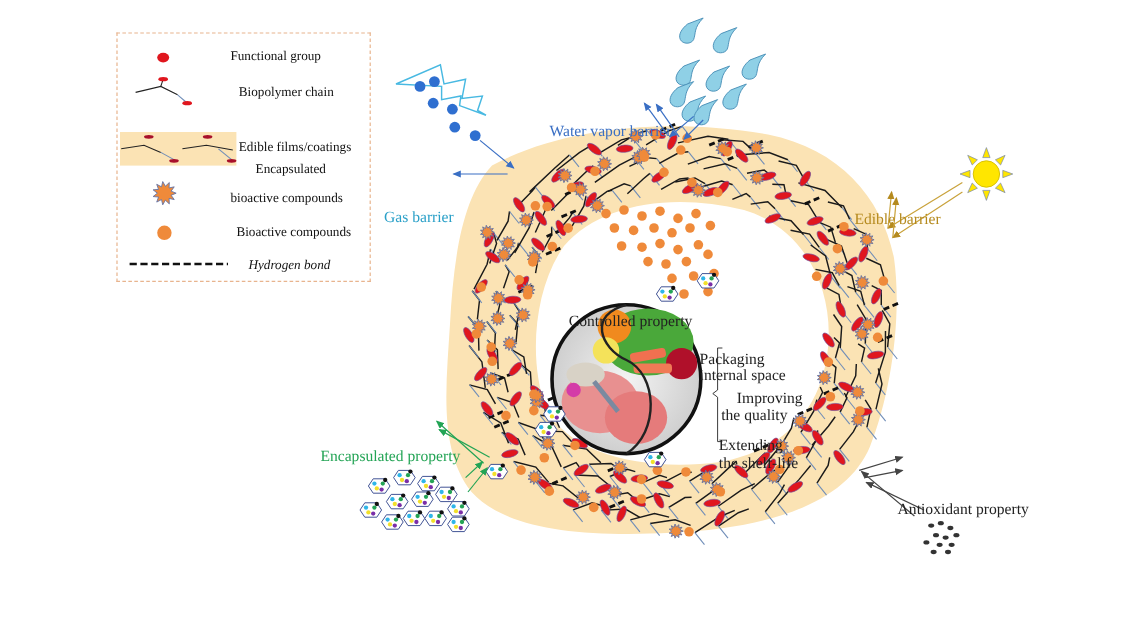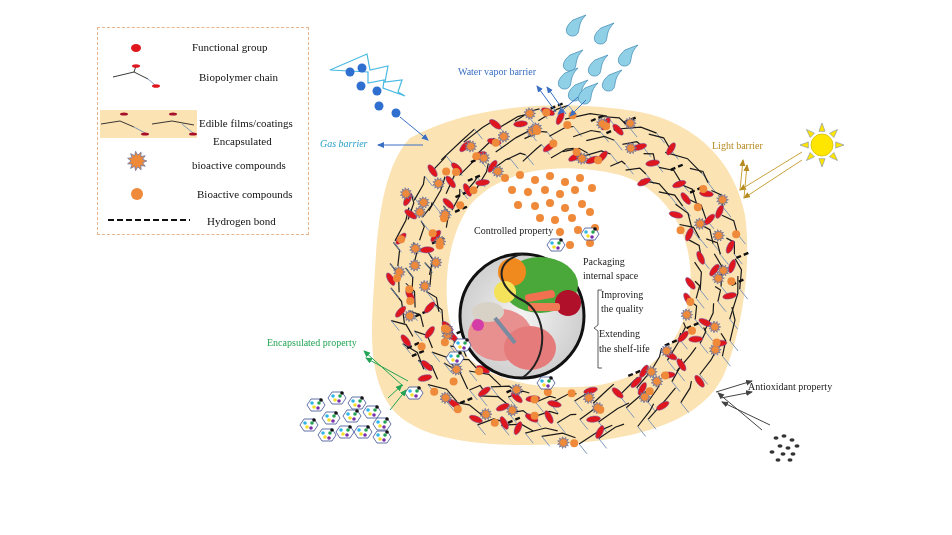--- a/index.html
+++ b/index.html
@@ -1,24 +1,24 @@
 <!DOCTYPE html>
 <html><head>
 <meta charset="utf-8">
 <style>
   html, body { margin: 0; padding: 0; background: #ffffff; }
   body { width: 952px; height: 535px; position: relative; overflow: hidden;
          font-family: "Liberation Serif", serif; }
   #canvas { position: absolute; left: 0; top: 0; width: 952px; height: 535px; }
-  .lbl { position: absolute; font-family: "Liberation Serif", serif; font-size: 10px; white-space: nowrap; line-height: 1.15; }
+  .lbl { position: absolute; font-family: "Liberation Serif", serif; font-size: 13px; white-space: nowrap; line-height: 1.15; margin-top: 36px; }
   .legend-box { position: absolute; left: 97px; top: 27px; width: 212px; height: 208px;
                 border: 1px dashed #e8b48e; box-sizing: border-box; }
   .legend-text { position: absolute; font-family: "Liberation Serif", serif; font-size: 11px; color: #111; text-align: left; line-height: 1.2; }
   .c-blue { color: #3a6fc4; }
-  .c-cyan { color: #2aa0c8; font-style: italic; }
+  .c-cyan { color: #2aa0c8; }
   .c-gold { color: #b58a1e; }
   .c-green { color: #23a455; }
   .c-dark { color: #222; }
 </style>
 </head>
 <body>
 
 <svg id="canvas" viewBox="0 0 952 535" xmlns="http://www.w3.org/2000/svg">
   <defs>
     <marker id="arrBlue" markerWidth="8" markerHeight="8" refX="6" refY="3" orient="auto">
@@ -880,26 +880,26 @@
   </g>
 </svg>
 
 <div class="legend-box"></div>
 <div class="legend-text" style="left:192px; top:41px;">Functional group</div>
 <div class="legend-text" style="left:199px; top:71px;">Biopolymer chain</div>
 <div class="legend-text" style="left:199px; top:117px;">Edible films/coatings</div>
 <div class="legend-text" style="left:213px; top:135px;">Encapsulated</div>
 <div class="legend-text" style="left:192px; top:159px;">bioactive compounds</div>
 <div class="legend-text" style="left:197px; top:188px;">Bioactive compounds</div>
-<div class="legend-text" style="left:207px; top:215px;">Hydrogen bond</div>
+<div class="legend-text" style="left:207px; top:215px;font-style:italic;">Hydrogen bond</div>
 
 <div class="lbl c-blue" style="left:458px; top:66px;">Water vapor barrier</div>
 <div class="lbl c-cyan" style="left:320px; top:138px;">Gas barrier</div>
-<div class="lbl c-gold" style="left:712px; top:140px;">Light barrier</div>
+<div class="lbl c-gold" style="left:712px; top:140px;">Edible barrier</div>
 <div class="lbl c-dark" style="left:474px; top:225px;">Controlled property</div>
 <div class="lbl c-dark" style="left:583px; top:256px;">Packaging</div>
 <div class="lbl c-dark" style="left:583px; top:270px;">internal space</div>
-<div class="lbl c-dark" style="left:601px; top:289px;">Improving</div>
+<div class="lbl c-dark" style="left:614px; top:289px;">Improving</div>
 <div class="lbl c-dark" style="left:601px; top:303px;">the quality</div>
 <div class="lbl c-dark" style="left:599px; top:328px;">Extending</div>
 <div class="lbl c-dark" style="left:599px; top:343px;">the shelf-life</div>
 <div class="lbl c-green" style="left:267px; top:337px;">Encapsulated property</div>
 <div class="lbl c-dark" style="left:748px; top:381px;">Antioxidant property</div>
 
 </body></html>

